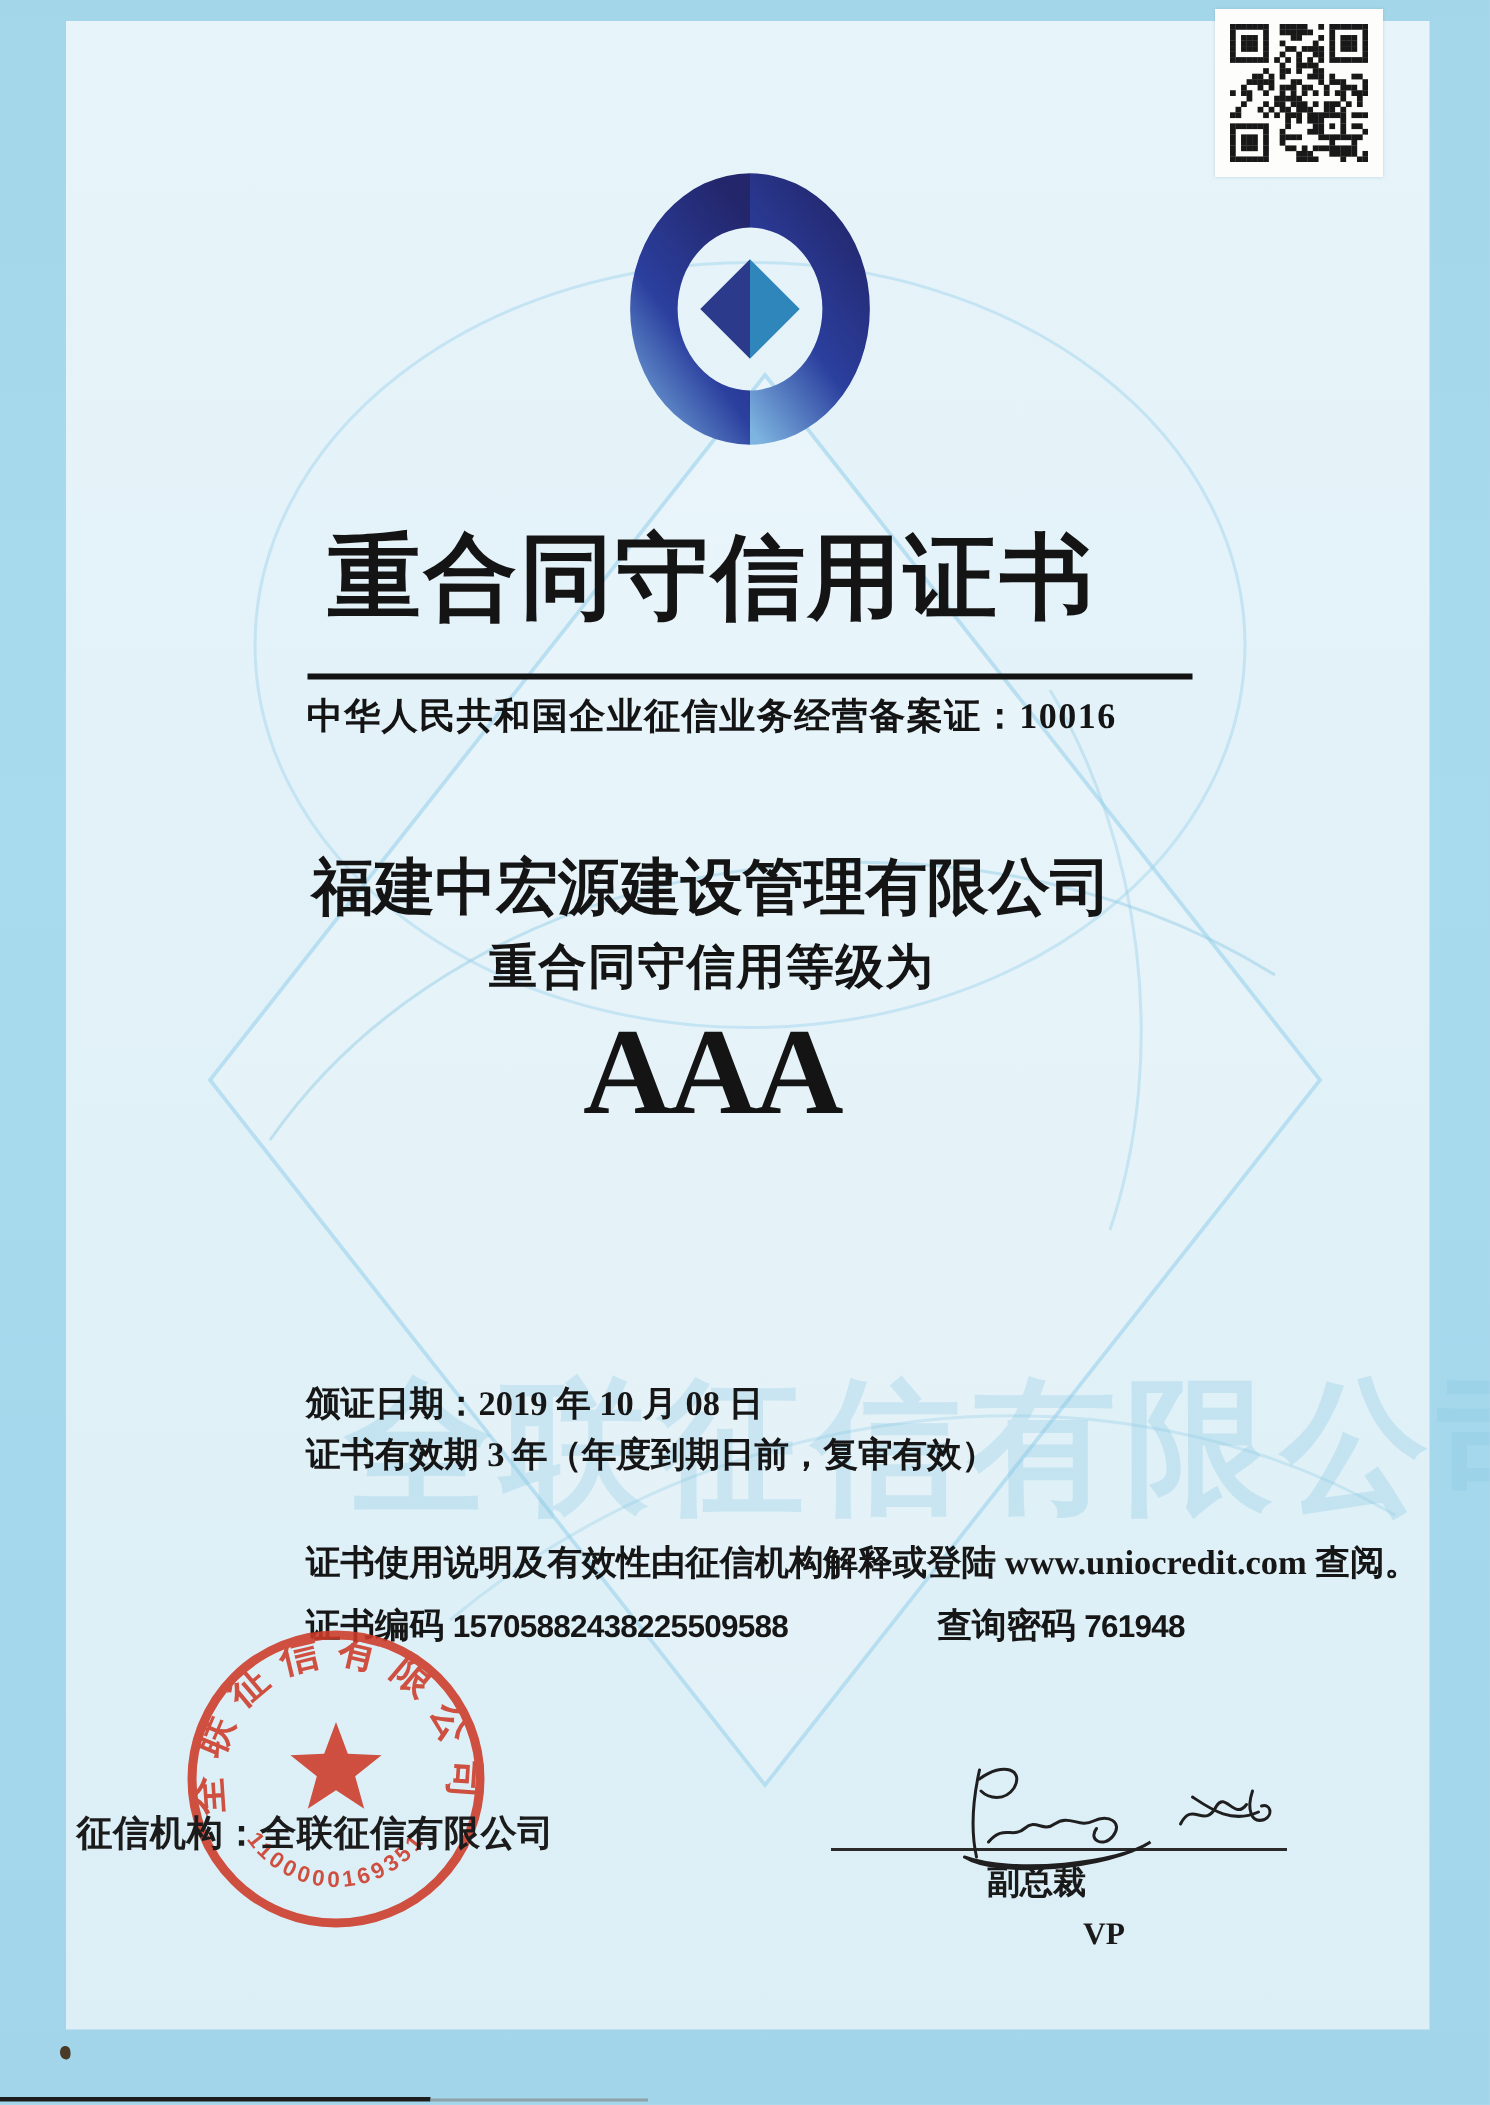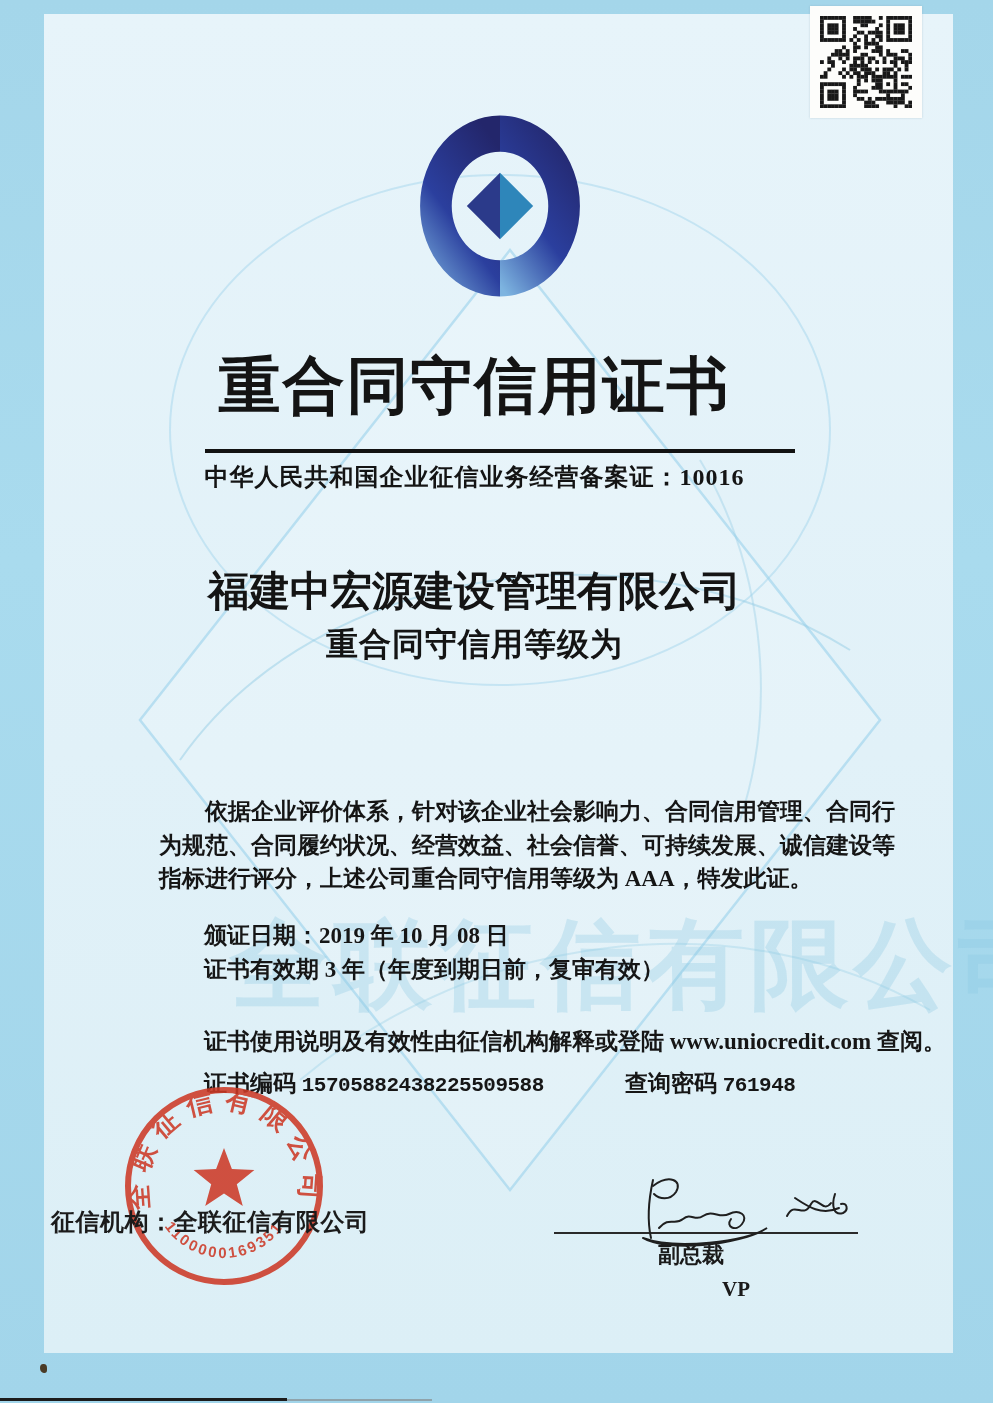--- a/index.html
+++ b/index.html
@@ -21,21 +21,21 @@
   .certify{font-size:20px;font-weight:bold;letter-spacing:7px;transform:translateX(40px);}
   .company{font-size:41px;font-weight:bold;letter-spacing:0px;}
   .rating-intro{font-size:32px;font-weight:bold;letter-spacing:1px;}
   .rating{font-size:82px;font-weight:bold;letter-spacing:-2px;font-family:"Liberation Serif",serif;}
   .body-par{position:absolute;left:159px;width:660px;color:#151515;font-size:23px;font-weight:bold;}
   .body-line{line-height:33.5px;text-align:justify;text-align-last:justify;white-space:nowrap;}
   .body-line.first{text-indent:46px;}
   .body-line.last{text-align:left;text-align-last:left;}
   .small-line{position:absolute;left:204px;font-size:23px;font-weight:bold;color:#161616;white-space:nowrap;}
   .codes-label{font-family:"Liberation Sans","DejaVu Sans",sans-serif;font-size:23px;font-weight:bold;}
-  .codes-num{font-family:Liberation Mono, monospace;font-size:21px;font-weight:bold;letter-spacing:-0.5px;}
+  .codes-num{font-family:Liberation Sans, sans-serif;font-size:21px;font-weight:bold;letter-spacing:-0.5px;}
   .agency{position:absolute;left:51px;top:1206px;font-size:24px;font-weight:bold;color:#1b1b1b;z-index:6;letter-spacing:0.5px;}
   .sig-line{position:absolute;left:554px;top:1232px;width:304px;height:2px;background:#2a2a2a;}
   .role-cn{position:absolute;left:658px;top:1240px;font-size:22px;font-weight:bold;color:#1a1a1a;}
   .role-en{position:absolute;left:722px;top:1241px;font-size:21px;font-weight:bold;color:#1a1a1a;font-family:"Liberation Serif",serif;margin-top:36px;}
   .qr-pad{position:absolute;left:810px;top:6px;width:112px;height:112px;background:#fdfdfb;box-shadow:0 0 2px rgba(120,150,160,.35);}
   .stamp-wrap{position:absolute;left:122px;top:1084px;width:204px;height:204px;z-index:5;opacity:.88;}
   .wm-text{
     position:absolute;left:230px;top:900px;font-size:98px;font-weight:bold;
     color:rgba(136,198,226,0.30);letter-spacing:6px;white-space:nowrap;z-index:0;
   }
@@ -383,26 +383,22 @@
     <path d="M126,6 A106,120 0 0 0 126,246 L126,198 A64,72 0 1 1 126,54 Z" fill="url(#gR)" transform="rotate(180 126 126)"></path>
     <polygon points="126,82 170,126 126,170" fill="#2e86ba"></polygon>
     <polygon points="126,82 82,126 126,170" fill="#2b3a8a"></polygon>
   </svg>
 
   <div class="cline title" style="top:352px;">重合同守信用证书</div>
   <div class="rule" style="left:205px;top:449px;width:590px;"></div>
   <div class="cline subtitle" style="top:461px;">中华人民共和国企业征信业务经营备案证：10016</div>
   <div class="cline company" style="top:564px;">福建中宏源建设管理有限公司</div>
   <div class="cline rating-intro" style="top:623px;">重合同守信用等级为</div>
-
-  <div class="body-par" style="top:795px;">
-    <div class="body-line first">依据企业评价体系，针对该企业社会影响力、合同信用管理、合同行</div>
-    <div class="body-line">为规范、合同履约状况、经营效益、社会信誉、可持续发展、诚信建设等</div>
-    <div class="body-line last">指标进行评分，上述公司重合同守信用等级为 AAA，特发此证。</div>
-  </div>
+  <div class="cline rating" style="top:668px;">AAA</div>
+
 
   <div class="small-line" style="top:920px;">颁证日期：2019 年 10 月 08 日</div>
   <div class="small-line" style="top:954px;text-align:right;">证书有效期 3 年（年度到期日前，复审有效）</div>
   <div class="small-line" style="top:1026px;">证书使用说明及有效性由征信机构解释或登陆 www.uniocredit.com 查阅。</div>
 
   <div class="small-line" style="top:1068px;">
     <span class="codes-label">证书编码</span>
     <span class="codes-num">15705882438225509588</span>
   </div>
   <div class="small-line" style="left:625px;top:1068px;text-align:center;">

